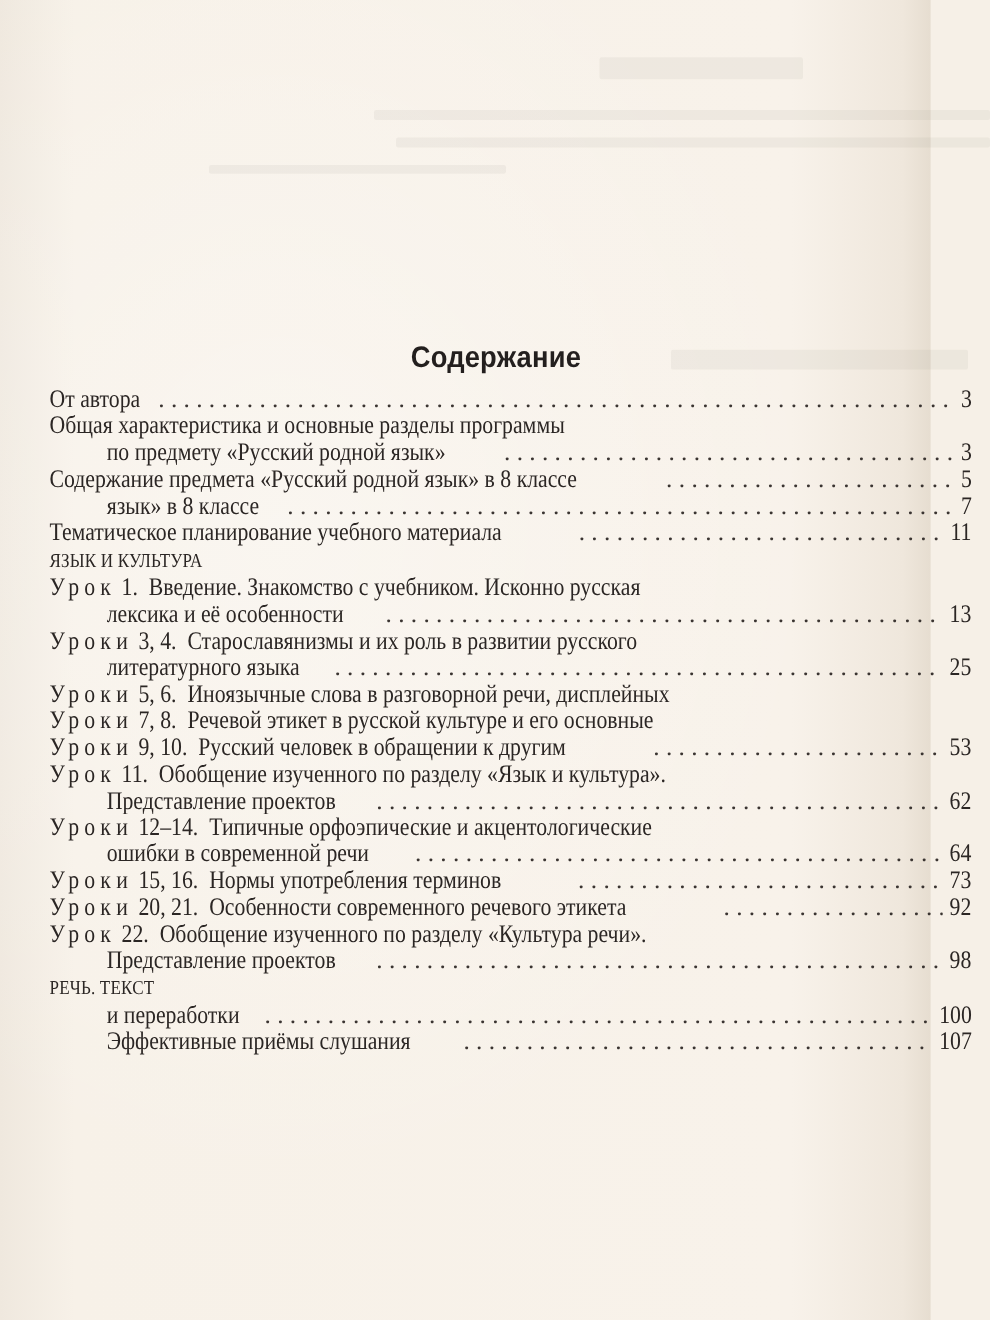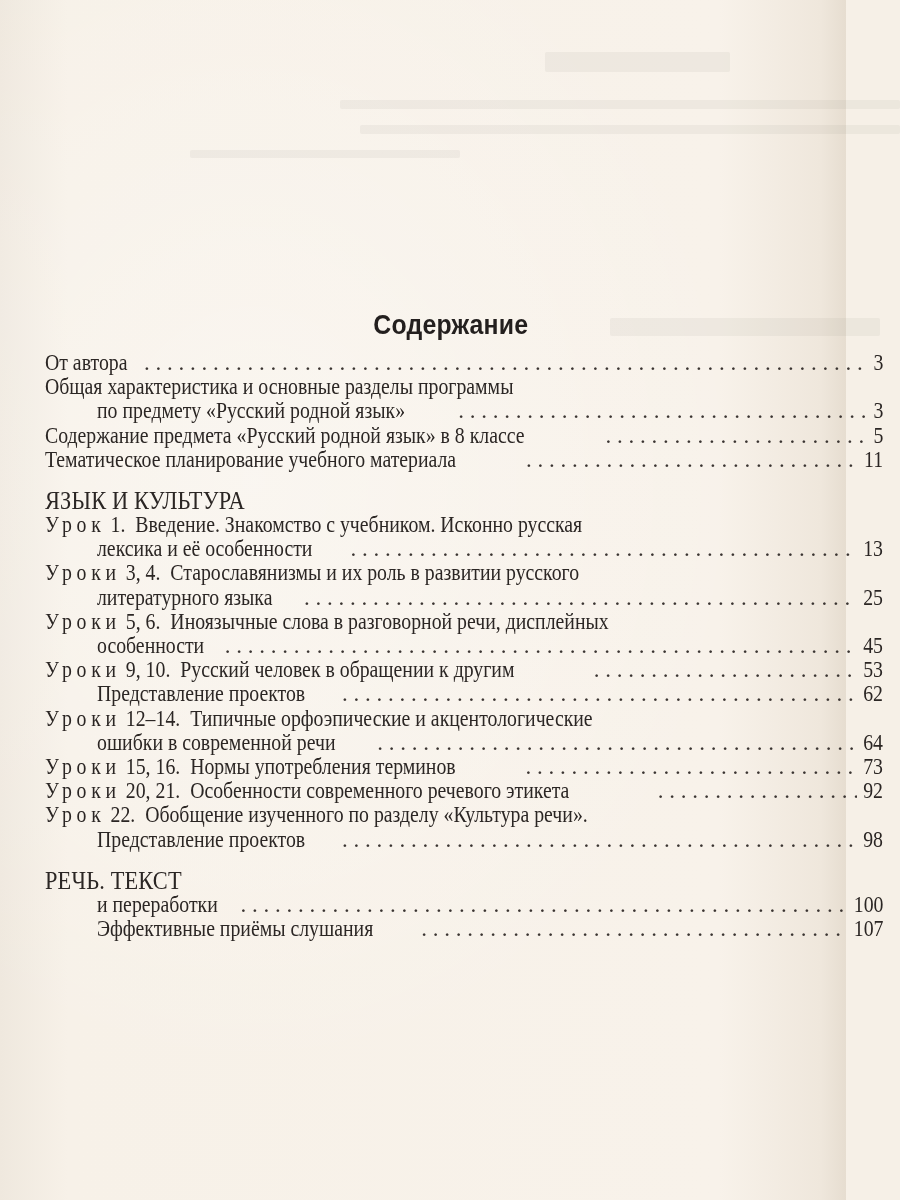--- a/index.html
+++ b/index.html
@@ -82,23 +82,23 @@
       text-align: right;
       min-width: 10px;
     }
     .lesson-word {
       letter-spacing: 5.5px;
     }
     .italic {
       font-style: italic;
     }
     .section {
-      font-size: 26px;
+      font-size: 18px;
       line-height: 25px;
-      margin-top: 16px;
+      margin-top: 1px;
       letter-spacing: 0.2px;
       color: #2b2624;
       text-decoration: underline;
     }
     .condensed {
       display: inline-block;
       transform: scaleX(0.86);
       transform-origin: 0 50%;
     }
   </style>
@@ -134,20 +134,25 @@
         </div>
       </div>
       <div class="entry">
         <div class="row">
           <span class="txt condensed"><span>Содержание предмета «Русский родной язык» в 8 классе</span></span>
           <span class="leader"></span>
           <span class="page-num condensed" style="transform-origin: 100% 50%;">5</span>
         </div>
       </div>
       <div class="entry">
+        <div class="row cont">
+          <span class="txt condensed"><span>язык» в 8 классе</span></span>
+          <span class="leader"></span>
+          <span class="page-num condensed" style="transform-origin: 100% 50%;">7</span>
+        </div>
       </div>
       <div class="entry">
         <div class="row">
           <span class="txt condensed"><span>Тематическое планирование учебного материала</span></span>
           <span class="leader"></span>
           <span class="page-num condensed" style="transform-origin: 100% 50%;">11</span>
         </div>
       </div>
       <div class="section"><span class="condensed">ЯЗЫК И КУЛЬТУРА</span></div>
       <div class="entry">
@@ -169,34 +174,35 @@
           <span class="leader"></span>
           <span class="page-num condensed" style="transform-origin: 100% 50%;">25</span>
         </div>
       </div>
       <div class="entry">
         <div class="row">
           <span class="txt condensed"><span class="lesson-word">Уроки</span> <span>5, 6.</span>&nbsp; <span>Иноязычные слова в разговорной речи, дисплейных</span></span>
         </div>
       </div>
       <div class="entry">
-        <div class="row cont">
-          <span class="txt condensed"><span>особенности</span></span>
-          <span class="leader"></span>
-          <span class="page-num condensed" style="transform-origin: 100% 50%;">45</span>
+        <div class="row">
+          <span class="txt condensed"><span class="lesson-word">Уроки</span> <span>7, 8.</span>&nbsp; <span>Речевой этикет в русской культуре и его основные</span></span>
         </div>
       </div>
       <div class="entry">
         <div class="row">
           <span class="txt condensed"><span class="lesson-word">Уроки</span> <span>9, 10.</span>&nbsp; <span>Русский человек в обращении к другим</span></span>
           <span class="leader"></span>
           <span class="page-num condensed" style="transform-origin: 100% 50%;">53</span>
         </div>
       </div>
       <div class="entry">
+        <div class="row">
+          <span class="txt condensed"><span class="lesson-word">Урок</span> <span>11.</span>&nbsp; <span>Обобщение изученного по разделу «Язык и культура».</span></span>
+        </div>
         <div class="row cont">
           <span class="txt condensed"><span>Представление проектов</span></span>
           <span class="leader"></span>
           <span class="page-num condensed" style="transform-origin: 100% 50%;">62</span>
         </div>
       </div>
       <div class="entry">
         <div class="row">
           <span class="txt condensed"><span class="lesson-word">Уроки</span> <span>12–14.</span>&nbsp; <span>Типичные орфоэпические и акцентологические</span></span>
         </div>

